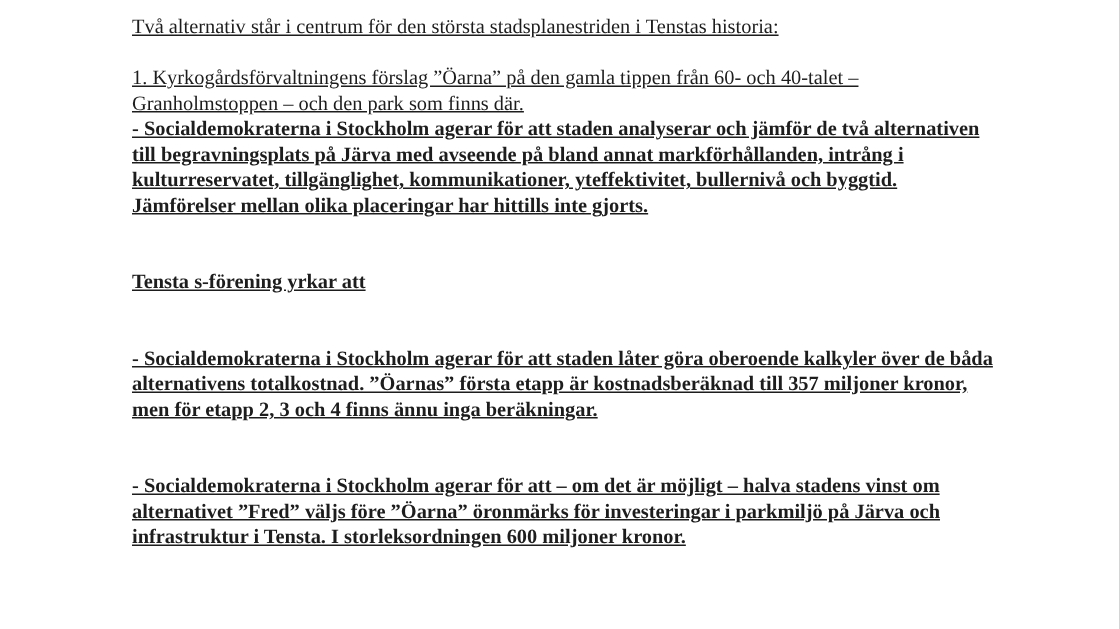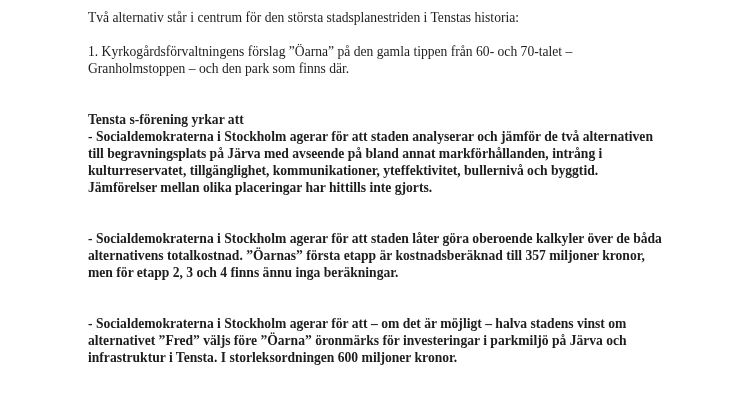--- a/index.html
+++ b/index.html
@@ -13,20 +13,21 @@
     height: 419px;
     overflow: hidden;
     font-family: "Liberation Serif", "DejaVu Serif", serif;
     color: #1d1d1d;
   }
   .page {
     width: 746px;
     height: 411px;
     background: #ffffff;
     overflow: hidden;
+    text-decoration: underline;
   }
   .content {
     padding: 9px 84px 0 88px;
     font-size: 13.6px;
     line-height: 17px;
   }
   .para {
     margin: 0;
   }
   .bold {
@@ -34,19 +35,19 @@
   }
   .mt-1 { margin-top: 17px; }
   .mt-2 { margin-top: 34px; }
 </style>
 </head>
 <body>
 
 <div class="page">
   <div class="content">
     <p class="para">Två alternativ står i centrum för den största stadsplanestriden i Tenstas historia:</p>
-    <p class="para mt-1">1. Kyrkogårdsförvaltningens förslag ”Öarna” på den gamla tippen från 60- och 70-talet – Granholmstoppen – och den park som finns där.</p>
+    <p class="para mt-1">1. Kyrkogårdsförvaltningens förslag ”Öarna” på den gamla tippen från 60- och 40-talet – Granholmstoppen – och den park som finns där.</p>
+    <p class="para bold">- Socialdemokraterna i Stockholm agerar för att staden analyserar och jämför de två alternativen till begravningsplats på Järva med avseende på bland annat markförhållanden, intrång i kulturreservatet, tillgänglighet, kommunikationer, yteffektivitet, bullernivå och byggtid. Jämförelser mellan olika placeringar har hittills inte gjorts.</p>
     <p class="para bold mt-2">Tensta s-förening yrkar att</p>
-    <p class="para bold">- Socialdemokraterna i Stockholm agerar för att staden analyserar och jämför de två alternativen till begravningsplats på Järva med avseende på bland annat markförhållanden, intrång i kulturreservatet, tillgänglighet, kommunikationer, yteffektivitet, bullernivå och byggtid. Jämförelser mellan olika placeringar har hittills inte gjorts.</p>
     <p class="para bold mt-2">- Socialdemokraterna i Stockholm agerar för att staden låter göra oberoende kalkyler över de båda alternativens totalkostnad. ”Öarnas” första etapp är kostnadsberäknad till 357 miljoner kronor, men för etapp 2, 3 och 4 finns ännu inga beräkningar.</p>
     <p class="para bold mt-2">- Socialdemokraterna i Stockholm agerar för att – om det är möjligt – halva stadens vinst om alternativet ”Fred” väljs före ”Öarna” öronmärks för investeringar i parkmiljö på Järva och infrastruktur i Tensta. I storleksordningen 600 miljoner kronor.</p>
   </div>
 </div>
 
 </body></html>

